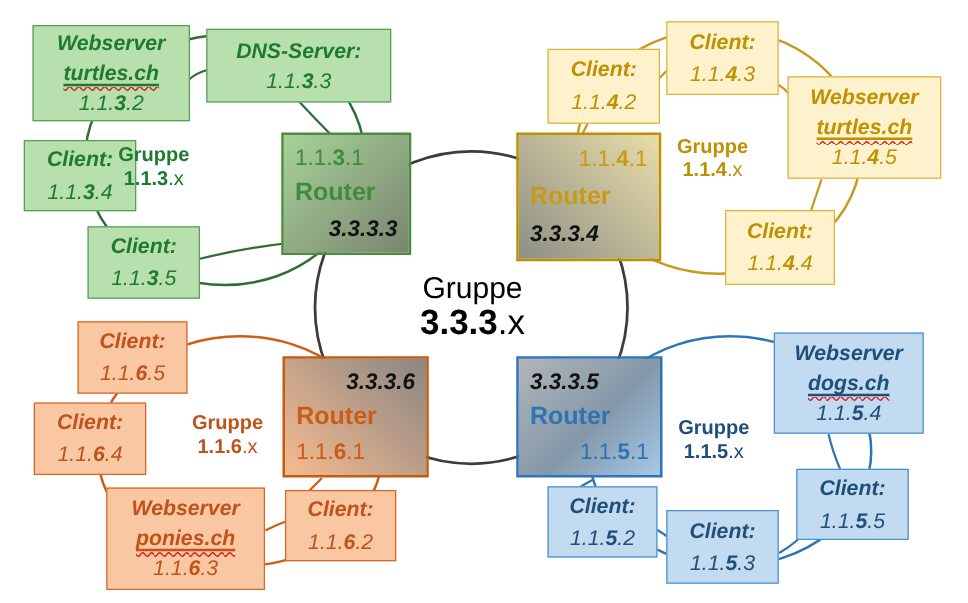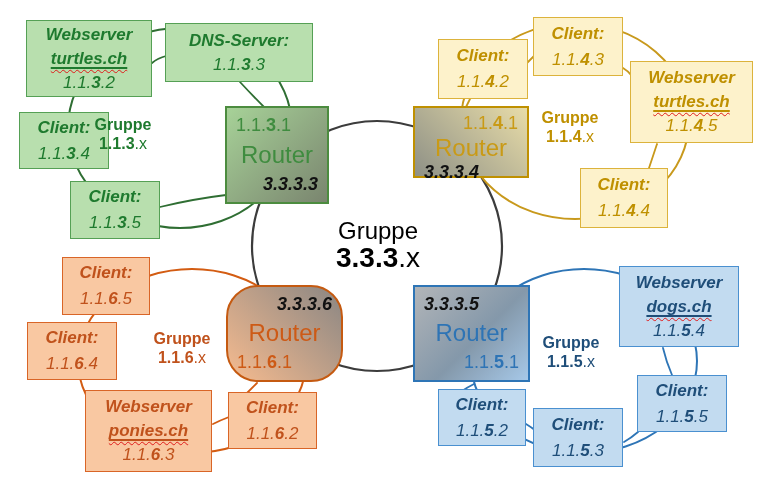--- a/index.html
+++ b/index.html
@@ -16,26 +16,26 @@
   .node.orange{background:#f9c8a2;border-color:#d96527;color:#c0521c;font-size:17px;line-height:24px;}
   .node.blue{background:#c2dbf0;border-color:#4a90d0;color:#1f4e79;font-size:17px;line-height:24px;}
   .node.two{line-height:26px;}
   .spell{text-decoration-line:underline;text-decoration-style:wavy;text-decoration-color:#e01b1b;
          text-decoration-thickness:1px;text-underline-offset:5px;text-decoration-skip-ink:none;}
   .u{text-decoration-line:underline;text-decoration-style:solid;text-decoration-color:currentColor;
      text-decoration-thickness:1.5px;text-underline-offset:3px;font-weight:700;}
   .router{position:absolute;box-sizing:border-box;display:flex;flex-direction:column;
           justify-content:space-around;padding:5px 9px;border:2px solid;font-size:18px;}
   .router .rrow{white-space:nowrap;}
-  .router .word{font-size:24px;text-align:center;}
+  .router .word{font-size:20px;font-weight:bold;}
   .router .global{font-weight:700;color:#111;font-style:italic;}
   .router b{font-weight:700;}
   .router.green{background:linear-gradient(135deg,#a7d298 0%,#7a856f 100%);border-color:#4c8c3f;color:#3f8c3f;}
   .router.yellow{background:linear-gradient(225deg,#e8dca8 0%,#8e9086 100%);border-color:#bf9000;color:#c99a16;}
-  .router.orange{background:linear-gradient(225deg,#8a8683 0%,#f6bb8f 100%);border-color:#c55a11;color:#cd5a16;border-radius:32px;}
+  .router.orange{background:linear-gradient(225deg,#8a8683 0%,#f6bb8f 100%);border-color:#c55a11;color:#cd5a16;}
   .router.blue{background:linear-gradient(135deg,#b2b5b8 0%,#8498aa 55%,#a6c8e8 100%);border-color:#2e75b6;color:#2e74b5;}
   .al{text-align:left;} .ar{text-align:right;}
   .glabel{position:absolute;text-align:center;font-size:16px;line-height:19px;font-weight:700;}
   .glabel .ln span{font-weight:400;}
   .glabel.green{color:#1e7a2e;} .glabel.yellow{color:#bf9000;}
   .glabel.orange{color:#c0521c;} .glabel.blue{color:#1f4e79;}
   .center-label{position:absolute;left:308px;top:217px;width:140px;text-align:center;color:#000;}
   .center-label .cl1{font-size:24px;line-height:27px;font-weight:400;}
   .center-label .cl2{font-size:28px;line-height:27px;font-weight:400;}
   .center-label b{font-weight:700;}
@@ -117,21 +117,21 @@
     <div class="n"><span>1.1.</span><b>4</b><span>.5</span></div>
   </div>
   <div class="node yellow two" style="left:580px;top:168px;width:88px;height:60px">
     <div class="t">Client:</div>
     <div class="n"><span>1.1.</span><b>4</b><span>.4</span></div>
   </div>
   <div class="glabel yellow" style="left:525px;top:108px;width:90px">
     <div class="lw">Gruppe</div>
     <div class="ln"><b>1.1.4</b><span>.x</span></div>
   </div>
-  <div class="router yellow" style="left:413px;top:106px;width:116px;height:72px">
+  <div class="router yellow" style="left:413px;top:106px;width:116px;height:103px">
     <div class="rrow local ar"><span>1.1.</span><b>4</b><span>.1</span></div>
     <div class="rrow word">Router</div>
     <div class="rrow global al"><span>3.3.3.</span><b>4</b></div>
   </div>
 
   <div class="node orange two" style="left:62px;top:257px;width:88px;height:58px">
     <div class="t">Client:</div>
     <div class="n"><span>1.1.</span><b>6</b><span>.5</span></div>
   </div>
   <div class="node orange two" style="left:27px;top:322px;width:90px;height:58px">

